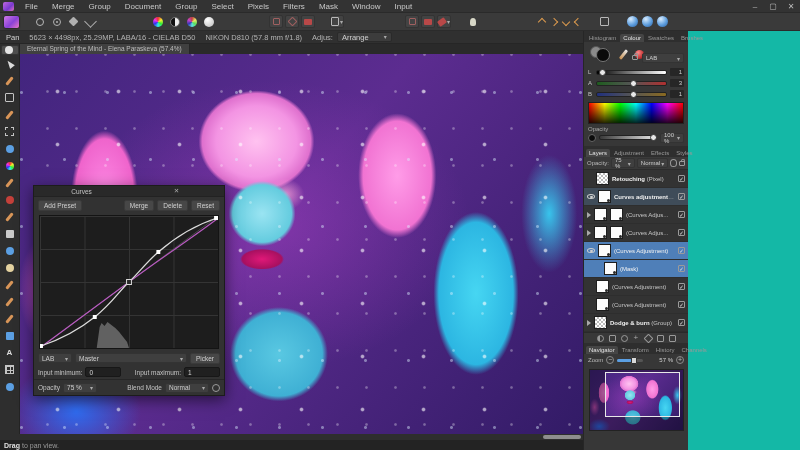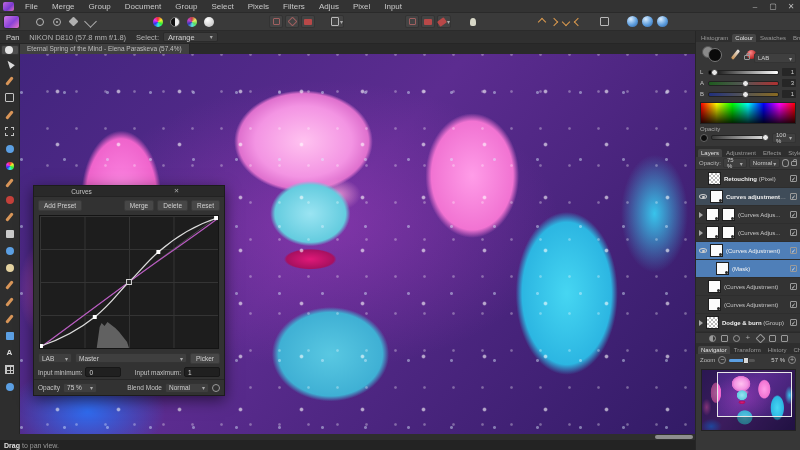--- a/index.html
+++ b/index.html
@@ -41,21 +41,21 @@
 
   
   .contextbar { height:13px; background:#303030; display:flex; align-items:center;
     font-size:7.5px; color:#b4b4b4; border-bottom:1px solid #262626; }
   .ctx-sep { margin-left:10px; }
   .ctx-dd { margin-left:4px; background:#3c3c3c; border:1px solid #2a2a2a; border-radius:2px;
     padding:0 4px; height:10px; line-height:9px; display:flex; align-items:center; gap:14px; color:#cfcfcf; }
 
   
   .body-row { flex:1; display:flex; }
-  .left-main { width:695px; display:flex; flex-direction:column; }
+  .left-main { width:583px; display:flex; flex-direction:column; }
   .work-row { flex:1; display:flex; }
 
   
   .toolcol { width:20px; background:#2e2e2e; border-right:1px solid #232323; display:flex; flex-direction:column; align-items:center; padding-top:1px; }
   .tool { width:18px; height:17px; display:flex; align-items:center; justify-content:center; border-radius:2px; }
   .tool.sel { background:#4d4d4d; }
   .s-c { width:8px; height:8px; border-radius:50%; }
   .s-sq { width:8px; height:8px; border-radius:1px; }
   .s-sl { width:3px; height:10px; border-radius:1.5px; transform:rotate(40deg); }
   .s-tri { width:0; height:0; border-left:3px solid transparent; border-right:3px solid transparent; border-bottom:8px solid #dcdcdc; transform:rotate(-38deg); }
@@ -197,22 +197,22 @@
   <div class="menubar">
     <div class="applogo-sm"></div>
     <div class="menu-item">File</div>
     <div class="menu-item">Merge</div>
     <div class="menu-item">Group</div>
     <div class="menu-item">Document</div>
     <div class="menu-item">Group</div>
     <div class="menu-item">Select</div>
     <div class="menu-item">Pixels</div>
     <div class="menu-item">Filters</div>
-    <div class="menu-item">Adjus</div>
-    <div class="menu-item">Pixel</div>
+    <div class="menu-item">Mask</div>
+    <div class="menu-item">Window</div>
     <div class="menu-item">Input</div>
     <div class="win-ctrls">
       <div class="win-btn">–</div>
       <div class="win-btn">▢</div>
       <div class="win-btn">✕</div>
     </div>
   </div>
 
   <div class="toolbar">
     <div class="applogo"></div>
@@ -276,22 +276,23 @@
     <div class="sphere" style="margin-left:14px"></div>
     <div class="sphere"></div>
     <div class="sphere"></div>
   </div>
 
   <div class="body-row">
     <div class="left-main">
 
       <div class="contextbar">
         <span style="margin-left:6px; color:#d6d6d6">Pan</span>
+        <span class="ctx-sep">5623 × 4498px, 25.29MP, LABA/16 - CIELAB D50</span>
         <span class="ctx-sep">NIKON D810 (57.8 mm f/1.8)</span>
-        <span class="ctx-sep">Select:</span>
+        <span class="ctx-sep">Adjus:</span>
         <div class="ctx-dd">
           <span>Arrange</span>
             <span class="caret">▾</span>
         </div>
       </div>
 
       <div class="work-row">
 
         <div class="toolcol">
           <div class="tool sel">

